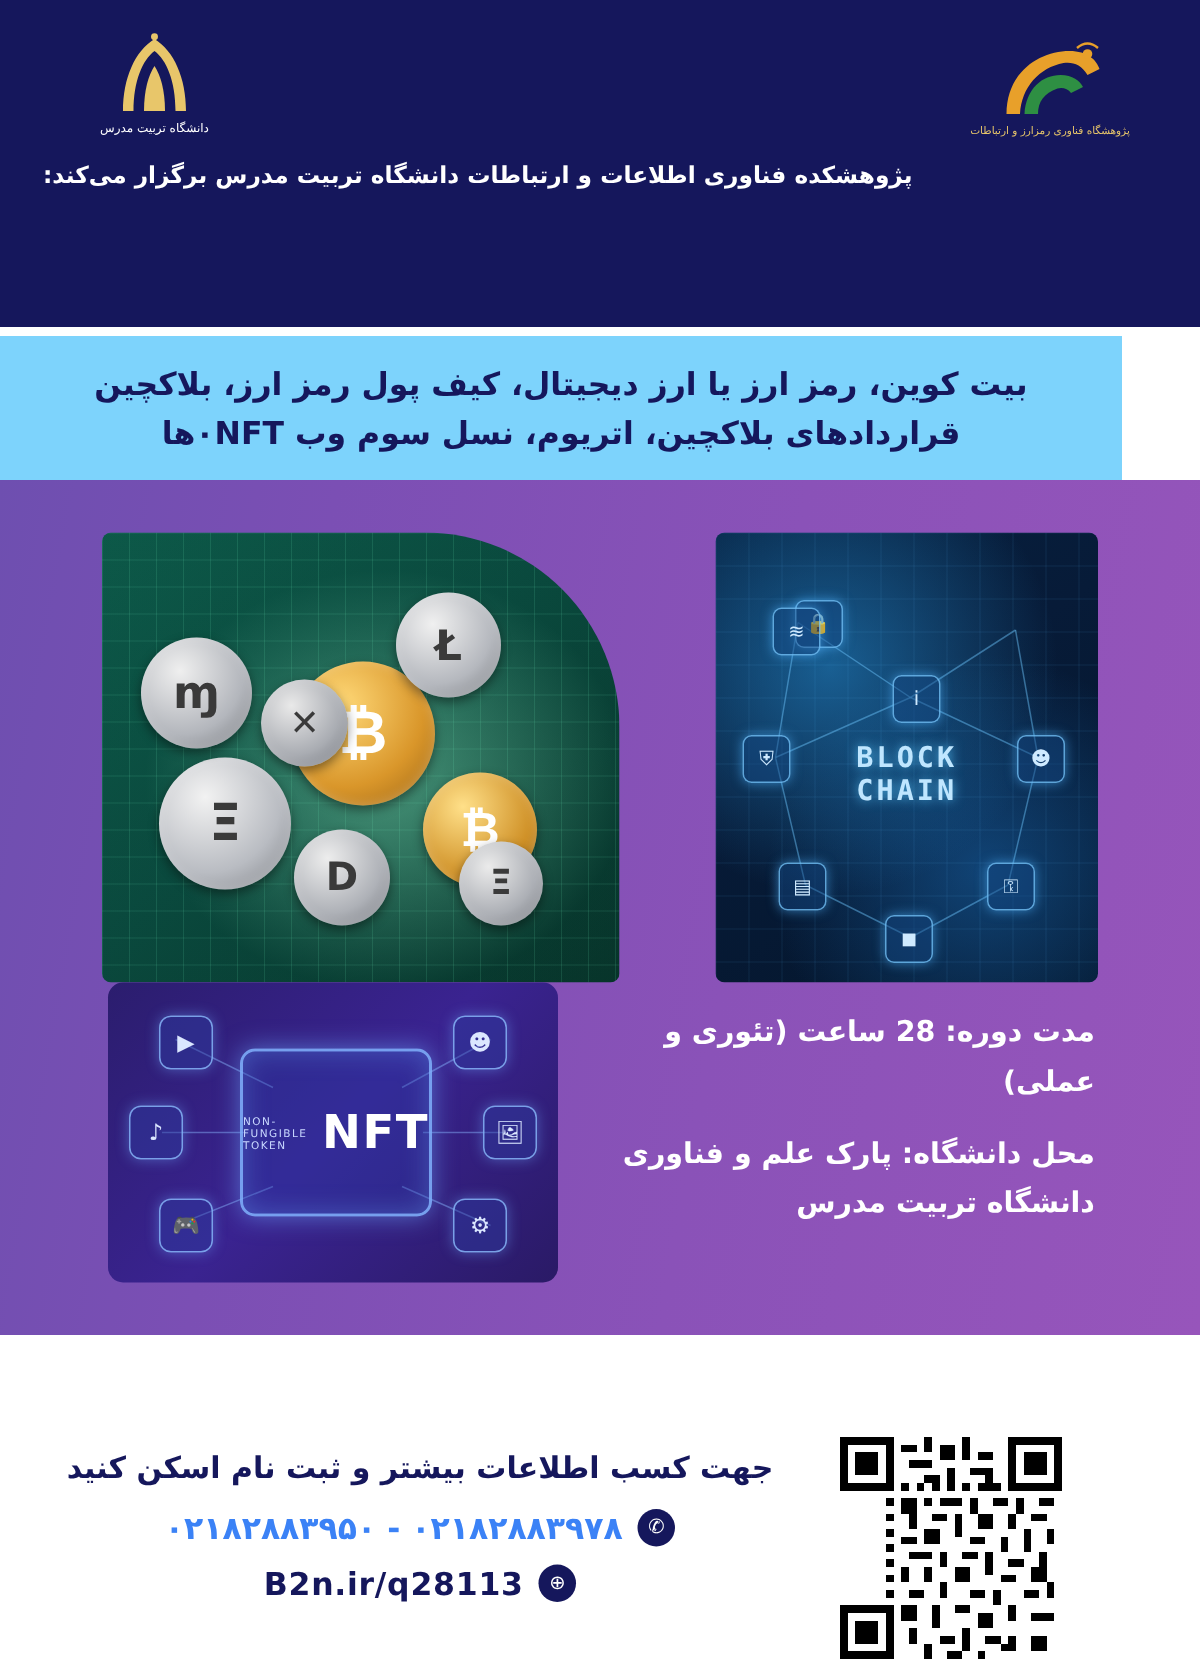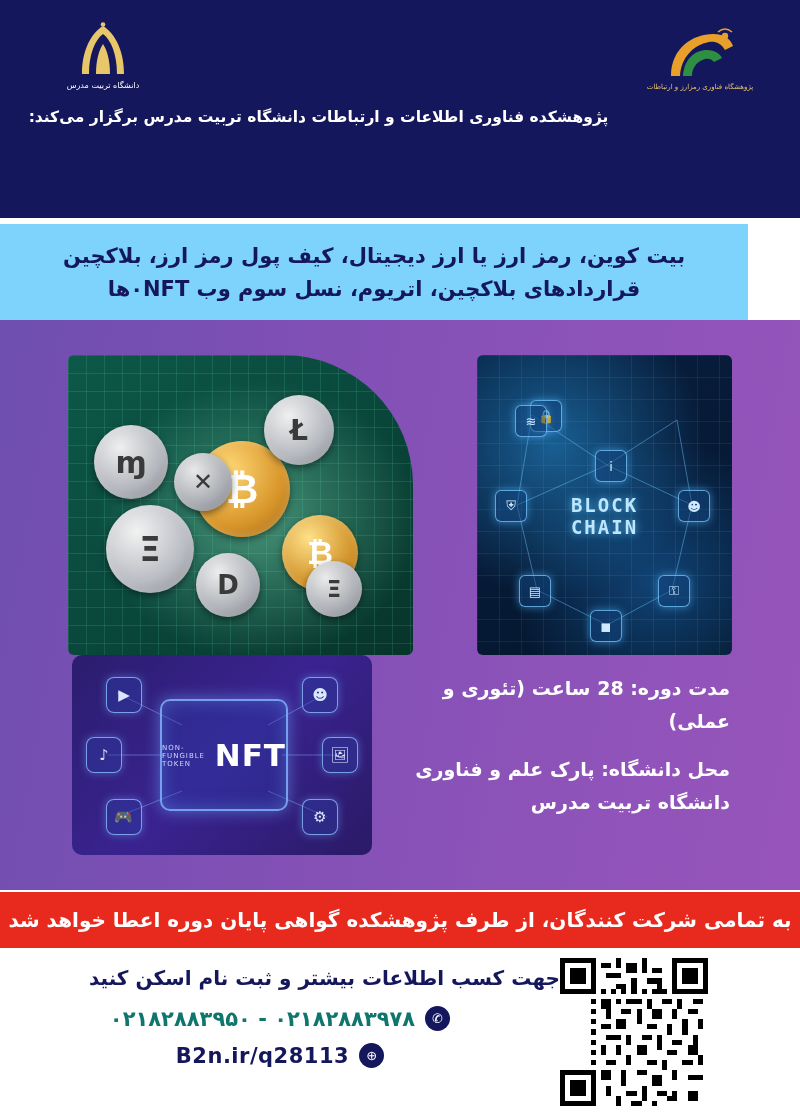--- a/index.html
+++ b/index.html
@@ -173,30 +173,30 @@
   
   .footer{
     position:absolute;top:948px;left:0;width:800px;height:172px;background:#ffffff;
   }
   .qr{
     position:absolute;top:10px;right:92px;width:148px;height:148px;
     background:#ffffff;
   }
   .footer-texts{
     position:absolute;top:18px;left:0;width:560px;
-    direction:rtl;text-align:right;
+    direction:rtl;text-align:center;
   }
   .footer-cta{
     color:#15175c;font-size:20px;font-weight:bold;margin-bottom:16px;
   }
   .footer-row{
     display:flex;align-items:center;justify-content:center;gap:10px;margin-bottom:12px;
   }
   .footer-phone{
-    color:#0f766e;font-size:21px;font-weight:bold;direction:ltr;letter-spacing:1px;
+    color:#3b82f6;font-size:21px;font-weight:bold;direction:ltr;letter-spacing:1px;
   }
   .footer-url{
     color:#15175c;font-size:21px;font-weight:bold;direction:ltr;letter-spacing:0.5px;
   }
   .circle-icon{
     width:25px;height:25px;border-radius:50%;
     background:#15175c;color:#ffffff;
     display:flex;align-items:center;justify-content:center;font-size:13px;
     flex:0 0 auto;
   }
@@ -300,23 +300,20 @@
       </div>
       <div class="nft-ico" style="top:22px;right:34px;">☻</div>
       <div class="nft-ico" style="top:22px;left:34px;">▶</div>
       <div class="nft-ico" style="top:82px;right:14px;">🖼</div>
       <div class="nft-ico" style="top:82px;left:14px;">♪</div>
       <div class="nft-ico" style="top:144px;right:34px;">⚙</div>
       <div class="nft-ico" style="top:144px;left:34px;">🎮</div>
     </div>
   </div>
 
-  <div class="red-band">
-    <div class="red-band-text">به تمامی شرکت کنندگان، از طرف پژوهشکده گواهی پایان دوره اعطا خواهد شد</div>
-  </div>
 
   <div class="footer">
     <div class="qr">
       <svg width="148" height="148" viewBox="0 0 29 29" shape-rendering="crispEdges">
         <rect width="29" height="29" fill="#ffffff"></rect>
         <g fill="#000000">
 
           <rect x="0" y="0" width="7" height="1"></rect>
             <rect x="0" y="6" width="7" height="1"></rect>
           <rect x="0" y="0" width="1" height="7"></rect>

